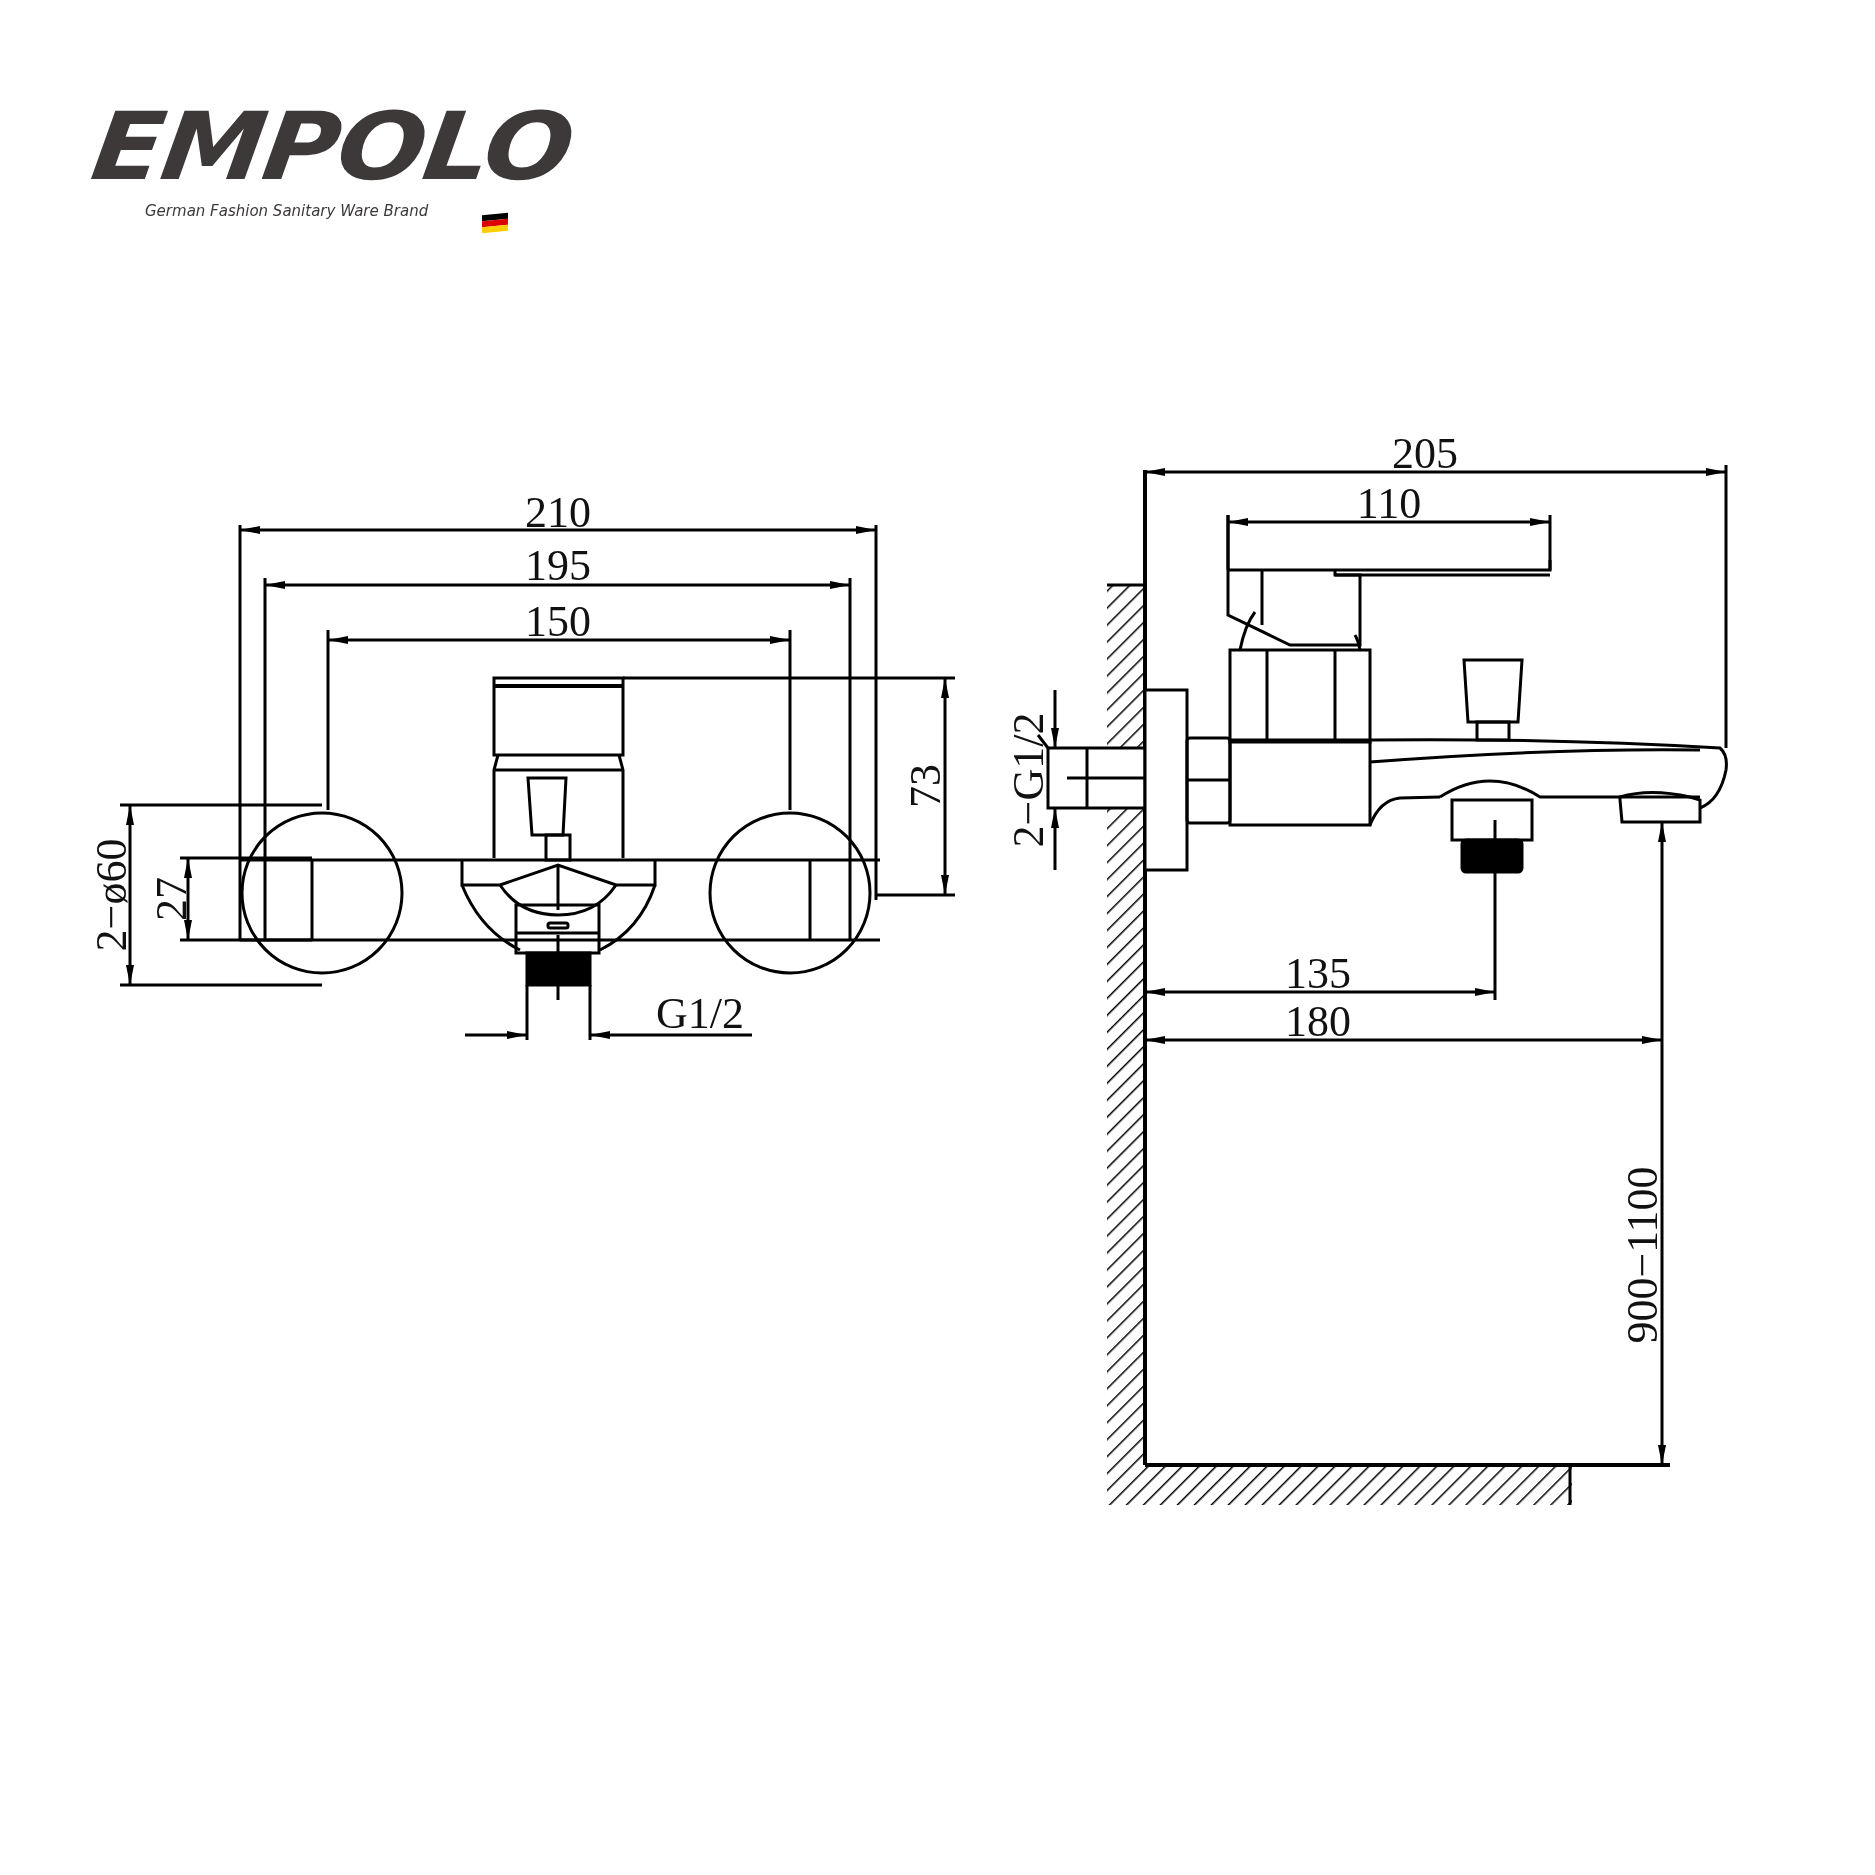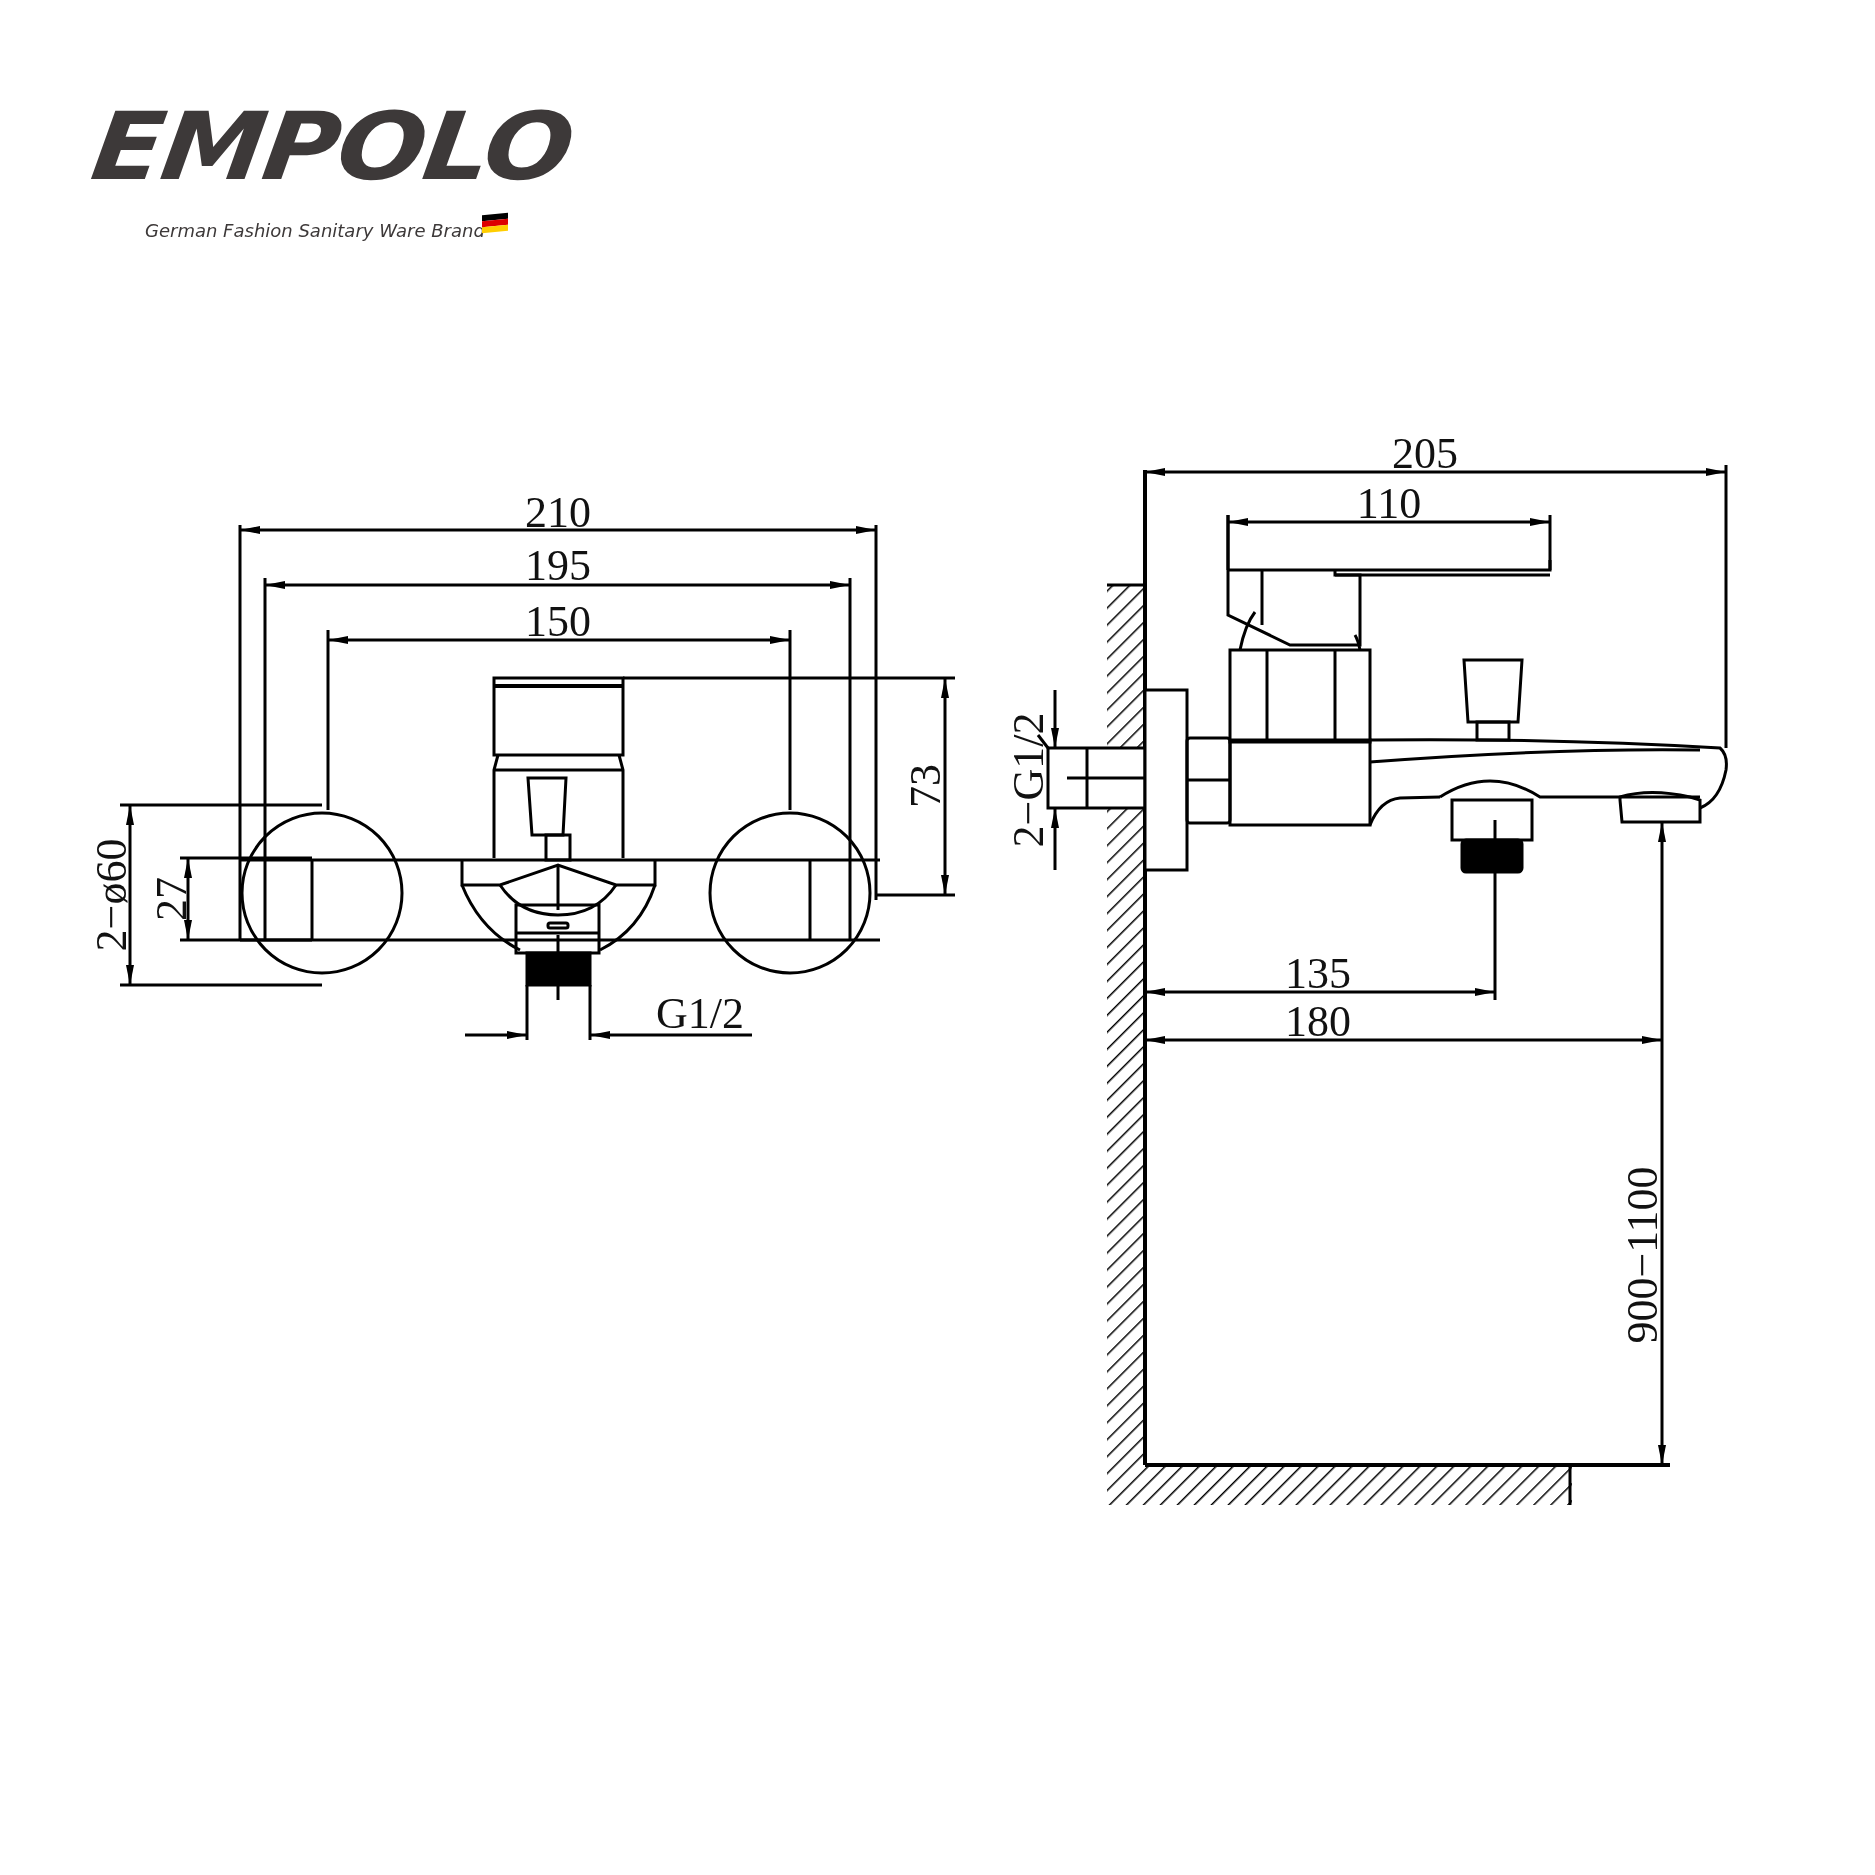--- a/index.html
+++ b/index.html
@@ -1,19 +1,19 @@
 <!DOCTYPE html>
 <html><head>
 <meta charset="utf-8">
 <style>
   html, body { margin:0; padding:0; background:#ffffff; }
   body { width:1875px; height:1875px; position:relative; overflow:hidden; }
   #logo { position:absolute; left:100px; top:100px; width:470px; height:140px; }
   .logo-word { position:absolute; left:0; top:0; font-family:"DejaVu Sans", sans-serif; font-weight:bold; font-style:italic; font-size:104px; letter-spacing:-2px; color:#3d3939; transform:skewX(-8deg) scaleY(0.9); transform-origin:left top; line-height:1; }
-  .logo-tag { position:absolute; left:45px; top:120px; font-family:"DejaVu Sans", sans-serif; font-style:italic; font-size:18px; color:#3d3939; white-space:nowrap; }
+  .logo-tag { position:absolute; left:45px; top:102px; font-family:"DejaVu Sans", sans-serif; font-style:italic; font-size:15px; color:#3d3939; white-space:nowrap; }
   .flag { position:absolute; left:382px; top:114px; width:26px; height:18px; transform:skewY(-6deg); }
   .flag div { height:6px; }
   svg#drawing { position:absolute; left:0; top:0; }
   .dim-text { font-family:"Liberation Serif", serif; font-size:44px; fill:#111; }
 </style>
 </head>
 <body>
 
 <div id="logo">
   <div class="logo-word">EMPOLO</div>

